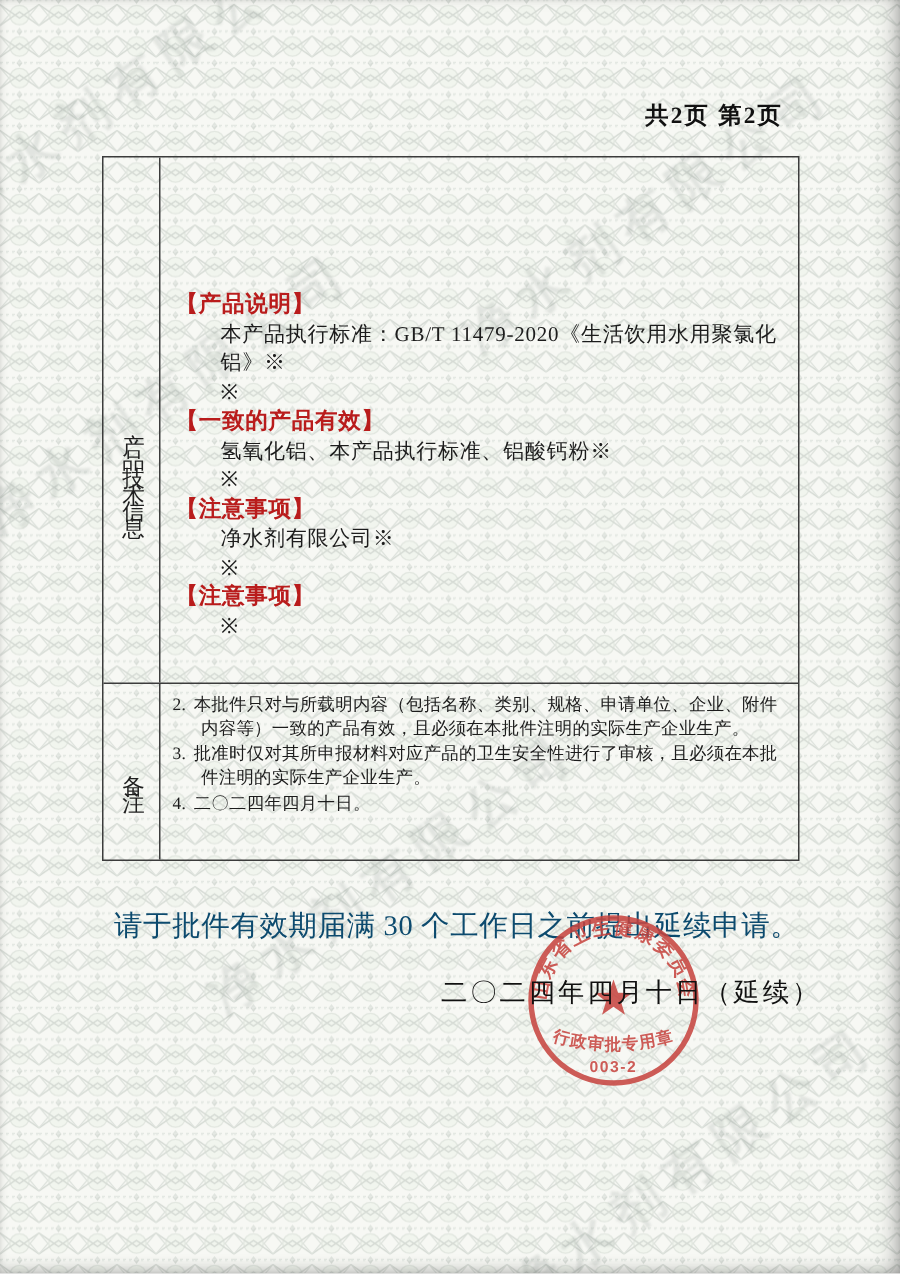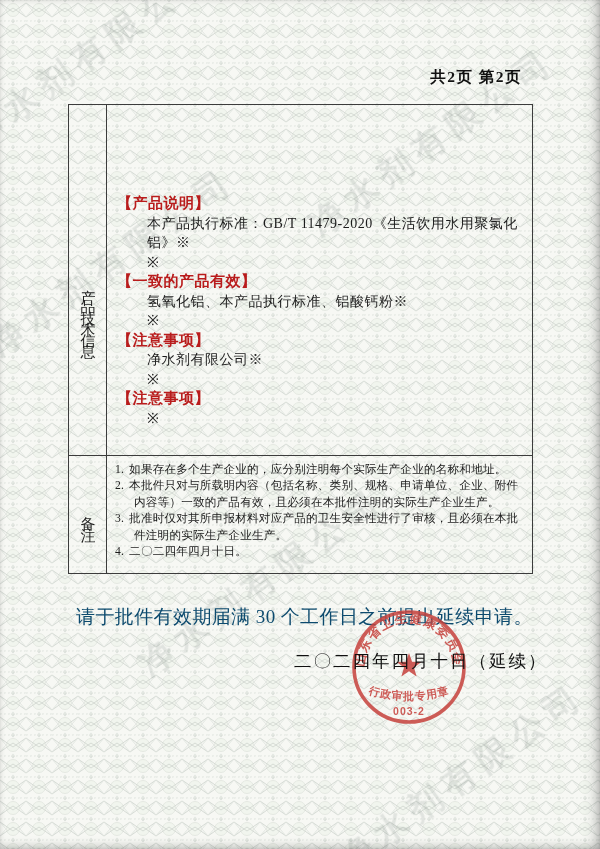--- a/index.html
+++ b/index.html
@@ -115,21 +115,20 @@
             <div class="sec-line">※</div>
           </div>
       </div>
     </div>
     <div class="trow trow2">
       <div class="label-cell">
         <div class="vtext">备注</div>
       </div>
       <div class="content-cell">
         <div class="remarks">
-            <div class="remark-item"><span class="remark-num">1.</span><span>如果存在多个生产企业的，应分别注明每个实际生产企业的名称和地址。</span></div>
             <div class="remark-item"><span class="remark-num">2.</span><span>本批件只对与所载明内容（包括名称、类别、规格、申请单位、企业、附件内容等）一致的产品有效，且必须在本批件注明的实际生产企业生产。</span></div>
             <div class="remark-item"><span class="remark-num">3.</span><span>批准时仅对其所申报材料对应产品的卫生安全性进行了审核，且必须在本批件注明的实际生产企业生产。</span></div>
             <div class="remark-item"><span class="remark-num">4.</span><span>二〇二四年四月十日。</span></div>
           </div>
       </div>
     </div>
   </div>
 
   <div class="renewal">请于批件有效期届满 30 个工作日之前提出延续申请。</div>
 

